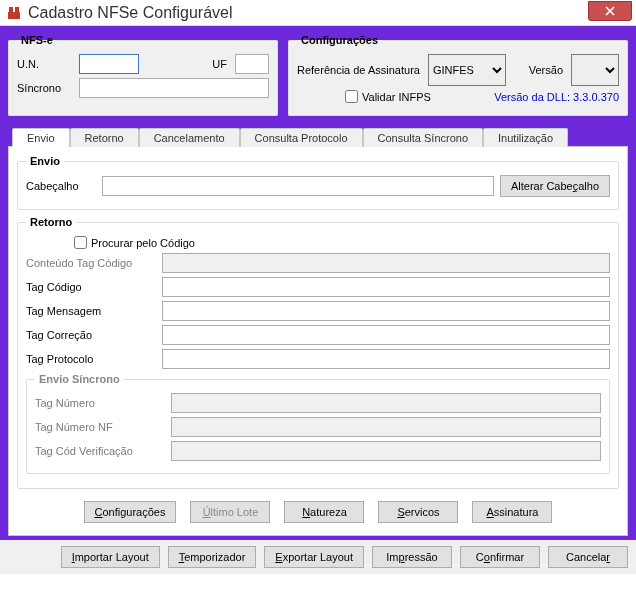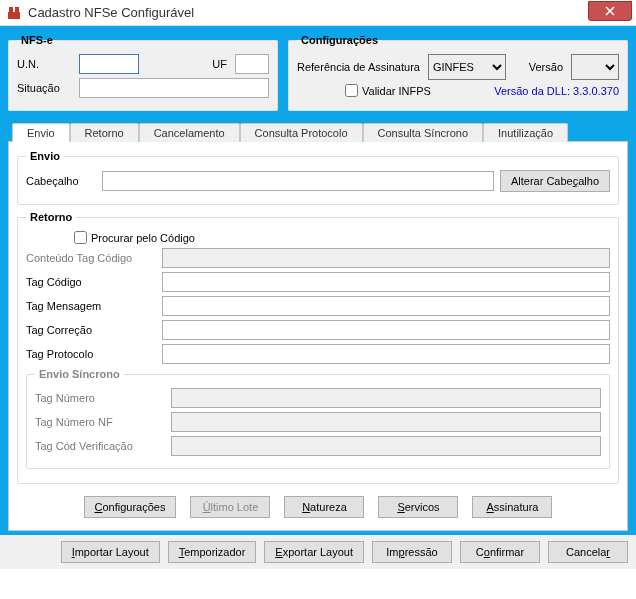--- a/index.html
+++ b/index.html
@@ -20,36 +20,36 @@
     align-items: center;
     padding: 0 0 0 6px;
     border-bottom: 1px solid #d9d9d9;
   }
   .titlebar .app-icon {
     width: 16px; height: 16px;
     margin-right: 6px;
     display: inline-flex; align-items: center; justify-content: center;
     color: #c0392b;
   }
-  .titlebar .title { font-size: 13px; color: #333; }
+  .titlebar .title { font-size: 16px; color: #333; }
   .titlebar .spacer { flex: 1; }
   .titlebar .close-btn {
     width: 44px; height: 20px;
     background: #c75050;
     color: #fff;
     display: flex; align-items: center; justify-content: center;
     border: 1px solid #a03030;
     border-radius: 0 0 3px 3px;
     margin-right: 4px;
     margin-top: -4px;
     font-size: 11px;
   }
   .client {
     padding: 6px 8px 4px 8px;
-    background: #0ea5e9;
+    background: #6d28d9;
   }
   fieldset {
     border: 1px solid #dcdcdc;
     border-radius: 2px;
     margin: 2px 0 6px 0;
     padding: 4px 8px 8px 8px;
     background: #f0f0f0;
   }
   fieldset.disabled-look { color: #7a7a7a; }
   fieldset.disabled-look > legend { color: #888; }
@@ -69,21 +69,21 @@
     background: #fff;
     padding: 0 3px;
     font: inherit;
   }
   input[type="text"].light { border-color: #abadb3; }
   input[type="text"][disabled] {
     background: #f0f0f0;
     color: #777;
   }
   select {
-    height: 26px;
+    height: 32px;
     border: 1px solid #7a7a7a;
     background: #eee;
     font: inherit;
   }
   .checkbox { display: inline-flex; align-items: center; gap: 4px; padding-left: 48px; }
   .checkbox input { width: 13px; height: 13px; margin: 0; }
   .version-link { color: #0000cc; font-size: 11px; }
   
   .tab-host { margin-top: 2px; }
   .tab-strip {
@@ -181,21 +181,21 @@
     <fieldset style="flex:0 0 270px;">
       <legend>NFS-e</legend>
       <div class="frow">
         <span class="lbl" style="width:54px;">U.N.</span>
         <input type="text" style="width: 60px; border: 1px solid rgb(58, 118, 196);" value="">
         <span style="flex:1"></span>
         <span class="lbl">UF</span>
         <input type="text" class="light" style="width: 34px;" value="">
       </div>
       <div class="frow">
-        <span class="lbl" style="width:54px;">Situação</span>
+        <span class="lbl" style="width:54px;">Síncrono</span>
         <input type="text" class="light" style="width: 190px;" value="">
       </div>
     </fieldset>
 
     <fieldset>
       <legend>Configurações</legend>
       <div class="frow">
         <span class="lbl">Referência de Assinatura</span>
         <select style="width:78px;">
           <option>GINFES</option>

